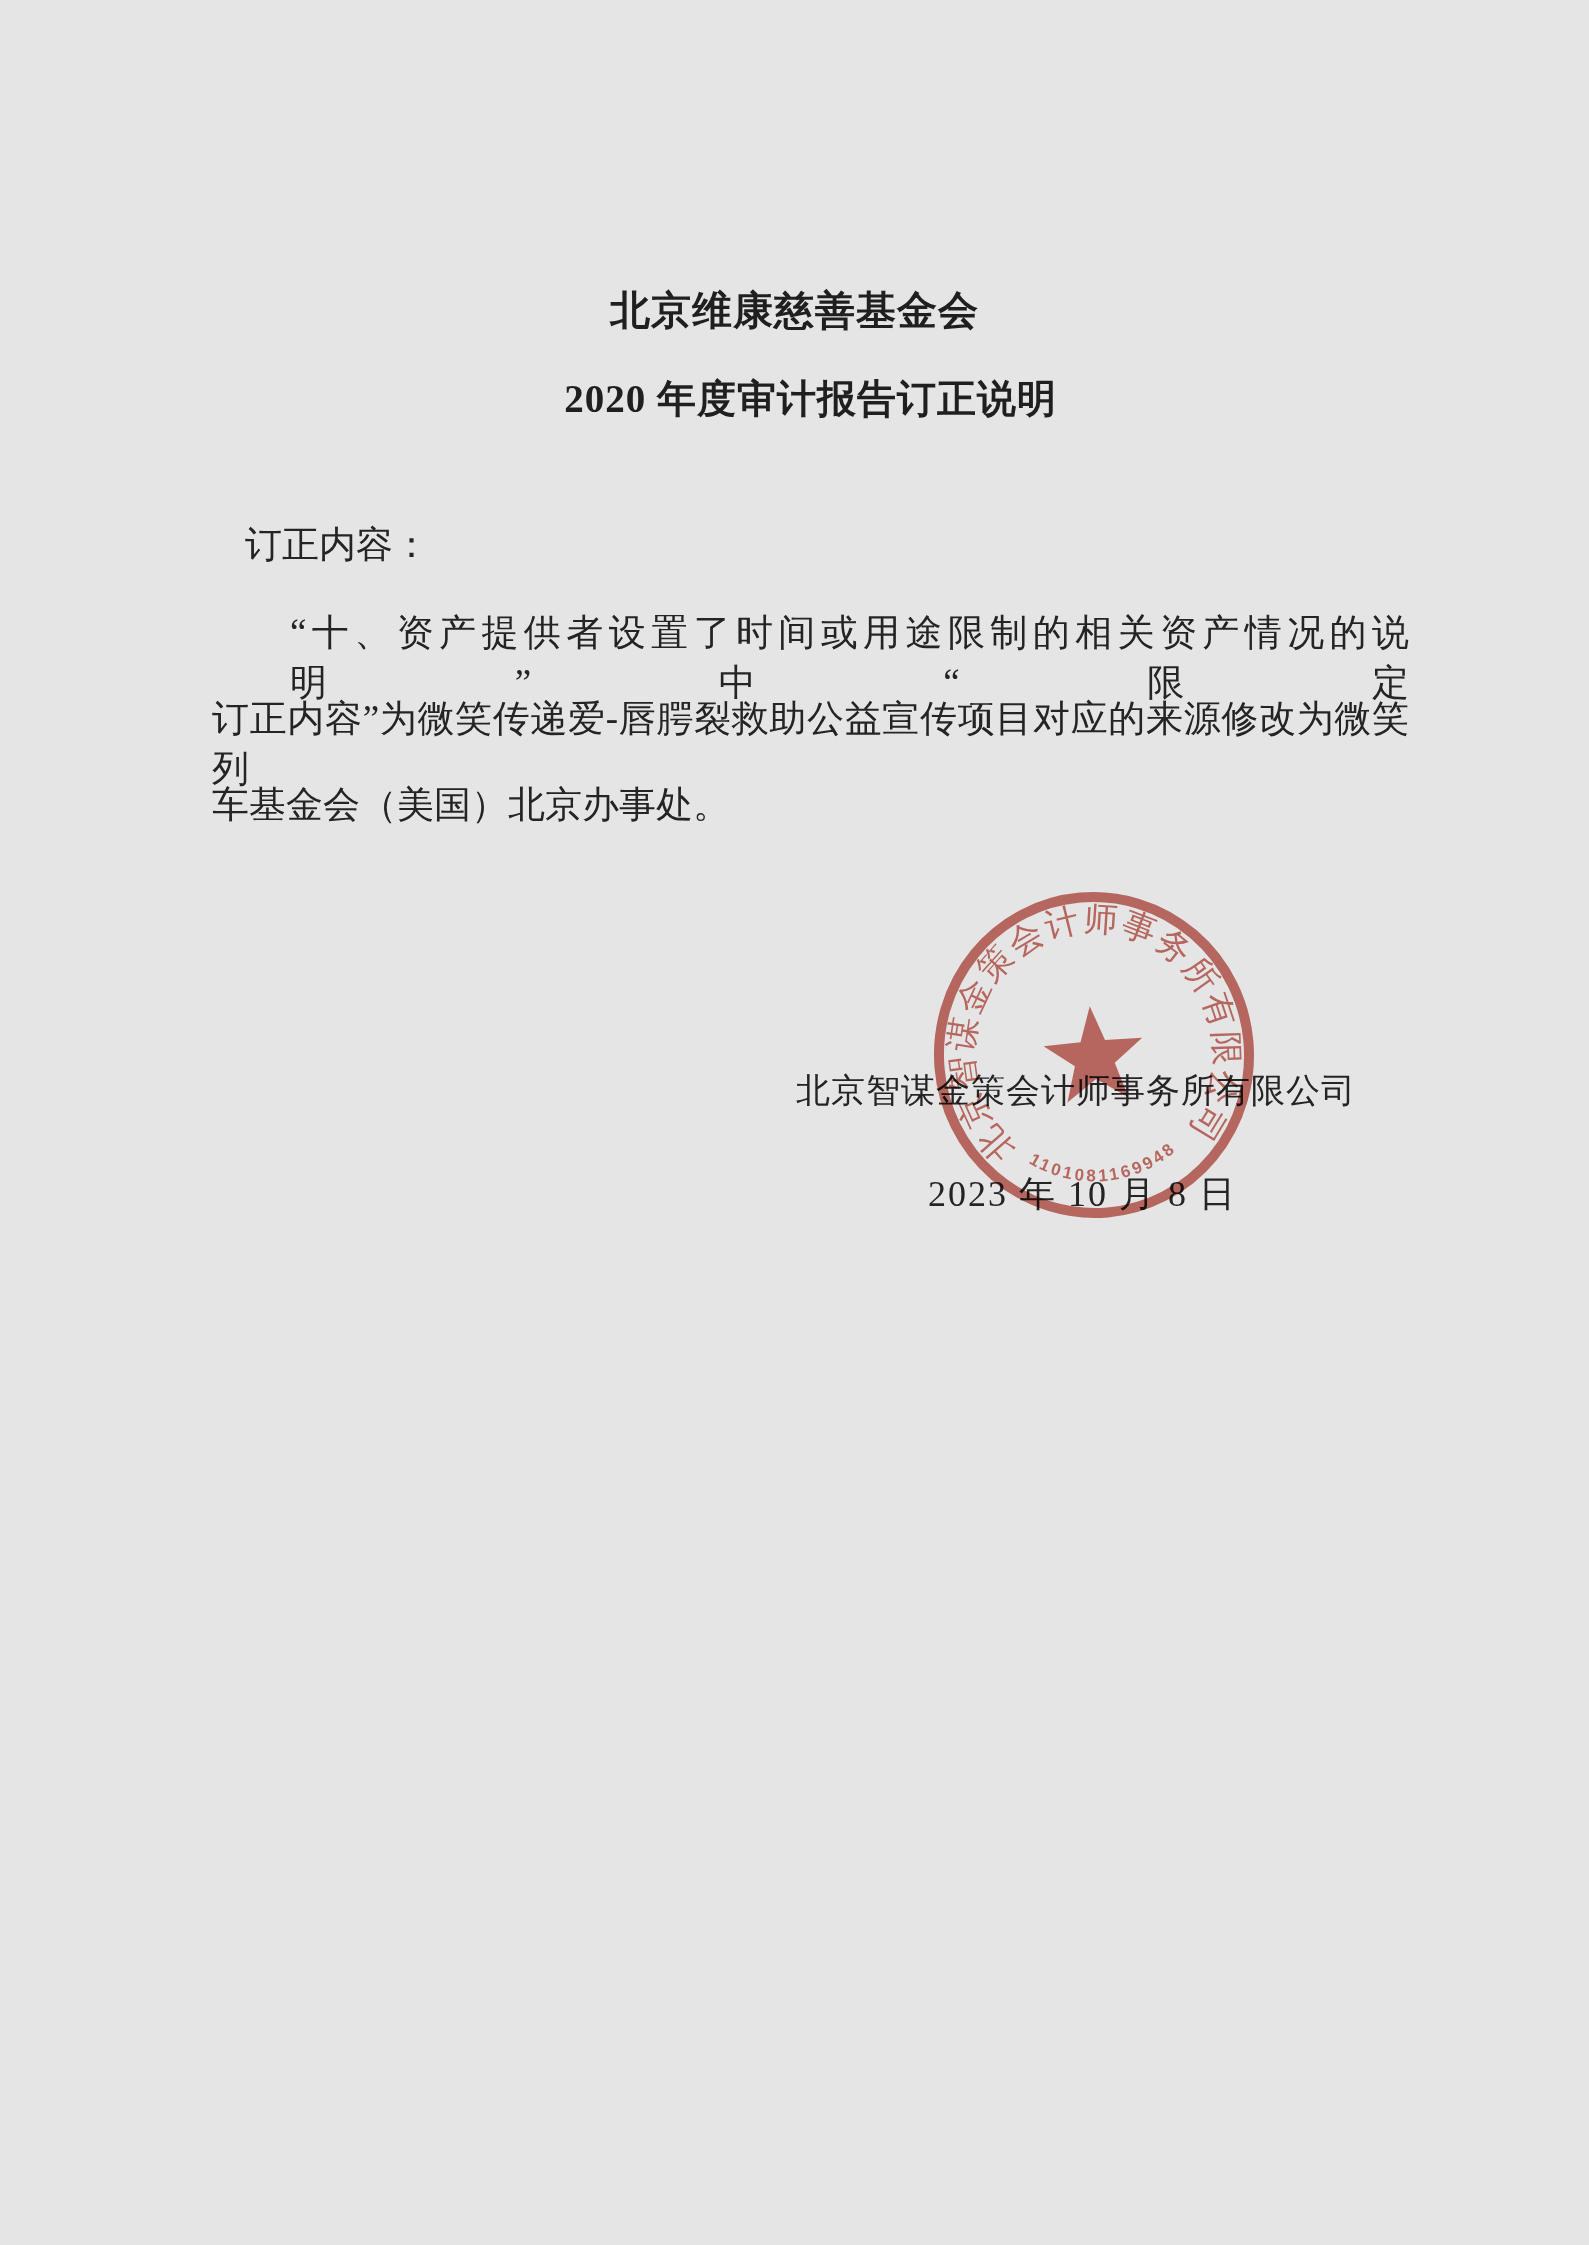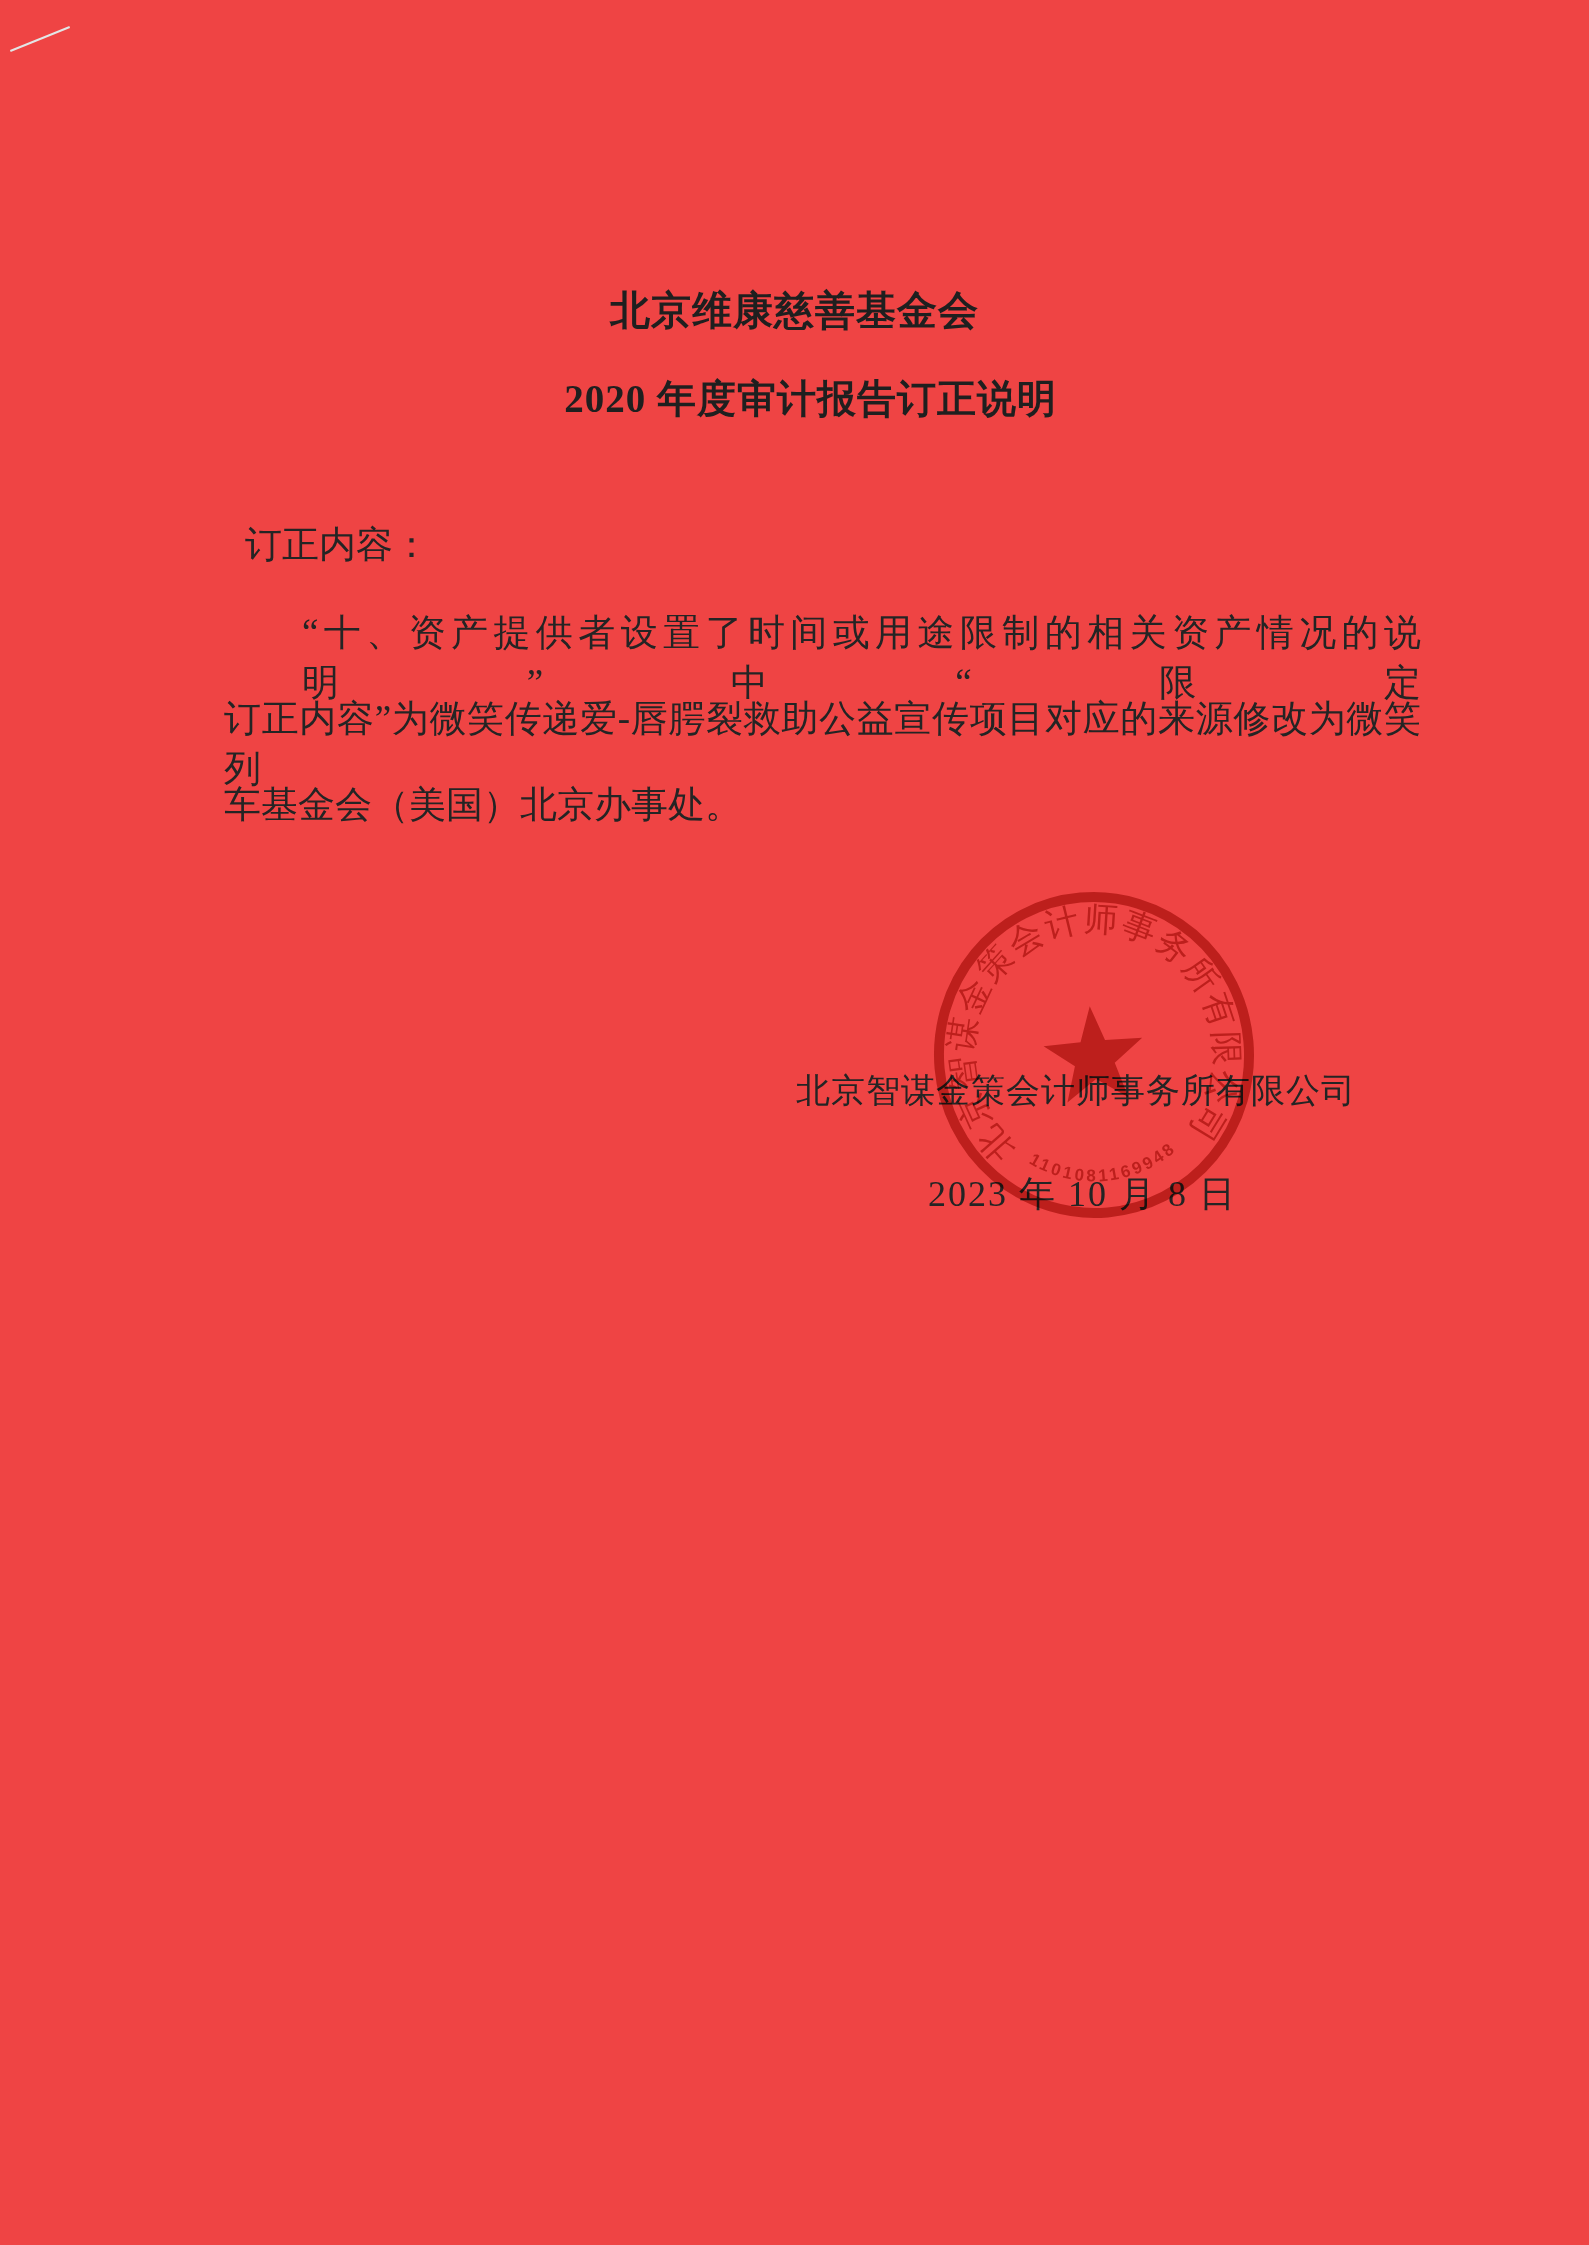--- a/index.html
+++ b/index.html
@@ -4,21 +4,21 @@
 <style>
   html, body { margin: 0; padding: 0; }
   body {
     width: 1589px; height: 2245px;
     background: #f7f8f8;
     font-family: "Liberation Serif", "DejaVu Serif", serif;
   }
   .page {
     position: relative;
     width: 1589px; height: 2245px;
-    background: #ef4444;
+    background: #e5e5e5;
     color: #282828;
     overflow: hidden;
   }
   
   .crease {
     position: absolute; left: 8px; top: 38px;
     width: 64px; height: 2px;
     background: #e2e6e6;
     transform: rotate(-22deg);
   }
@@ -37,21 +37,21 @@
     color: #1f1f1f;
     margin-left: 16px;
   }
   .section-label {
     position: absolute; left: 213px; top: 520px;
     font-size: 37px;
     color: #242424;
     margin-left: 32px;
   }
   .para-line {
-    position: absolute; left: 224px;
+    position: absolute; left: 212px;
     width: 1197px;
     font-size: 37px;
     color: #242424;
     white-space: nowrap;
   }
   .para-line.justify {
     white-space: normal;
     text-align: justify;
     text-align-last: justify;
   }

